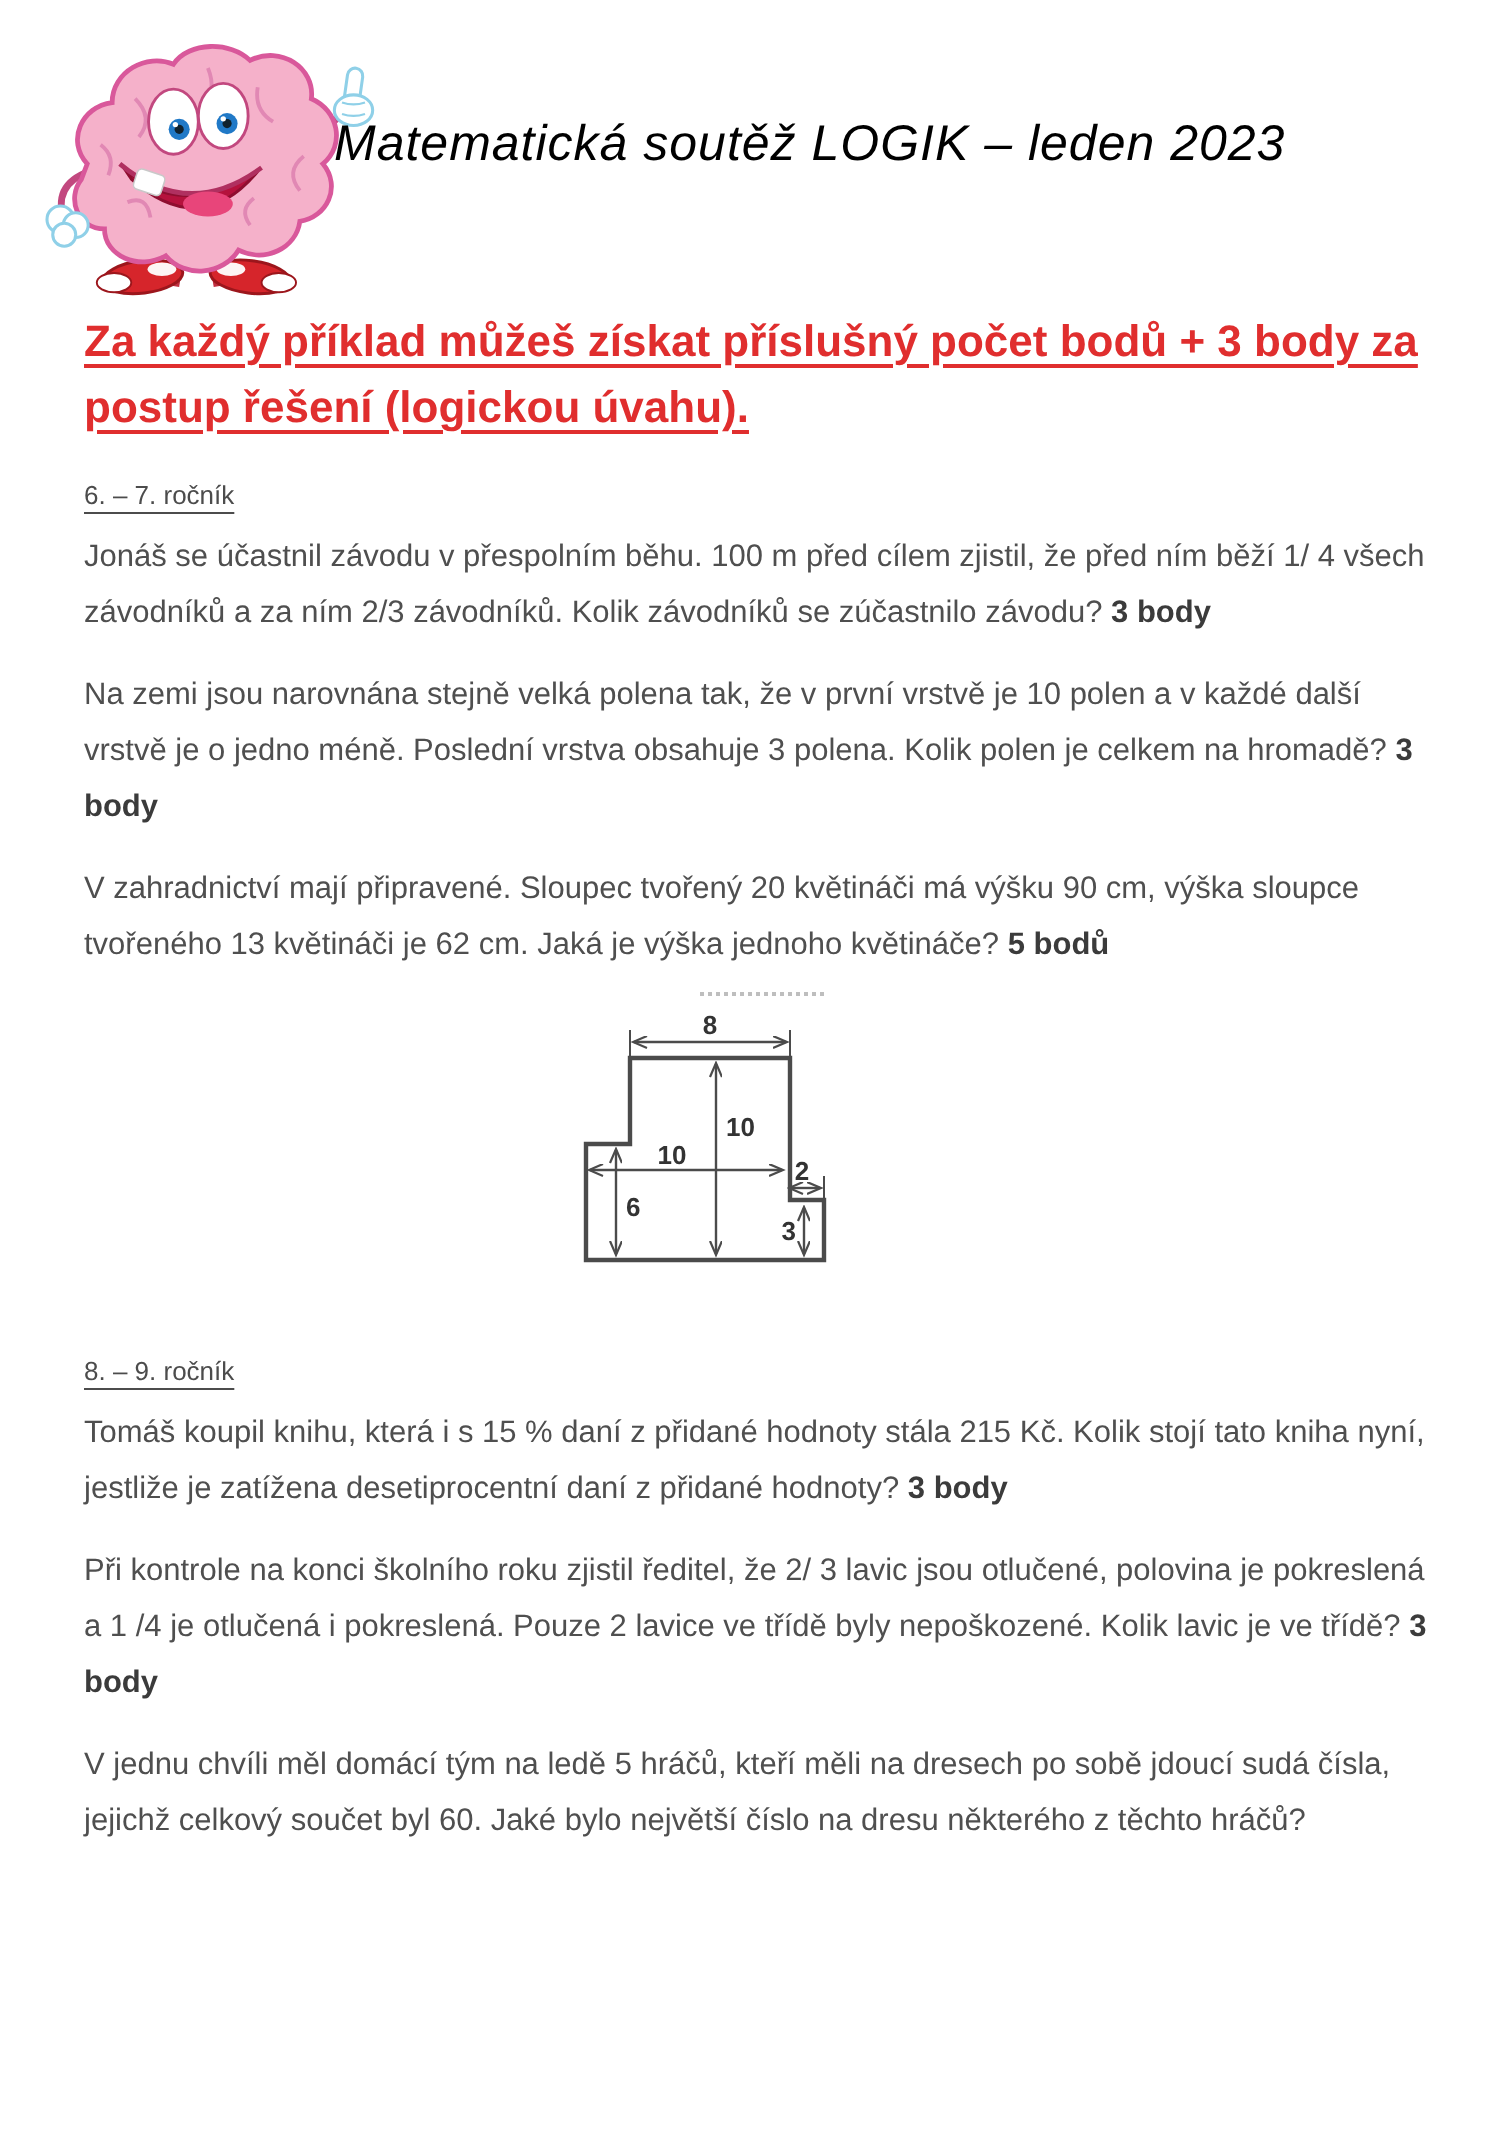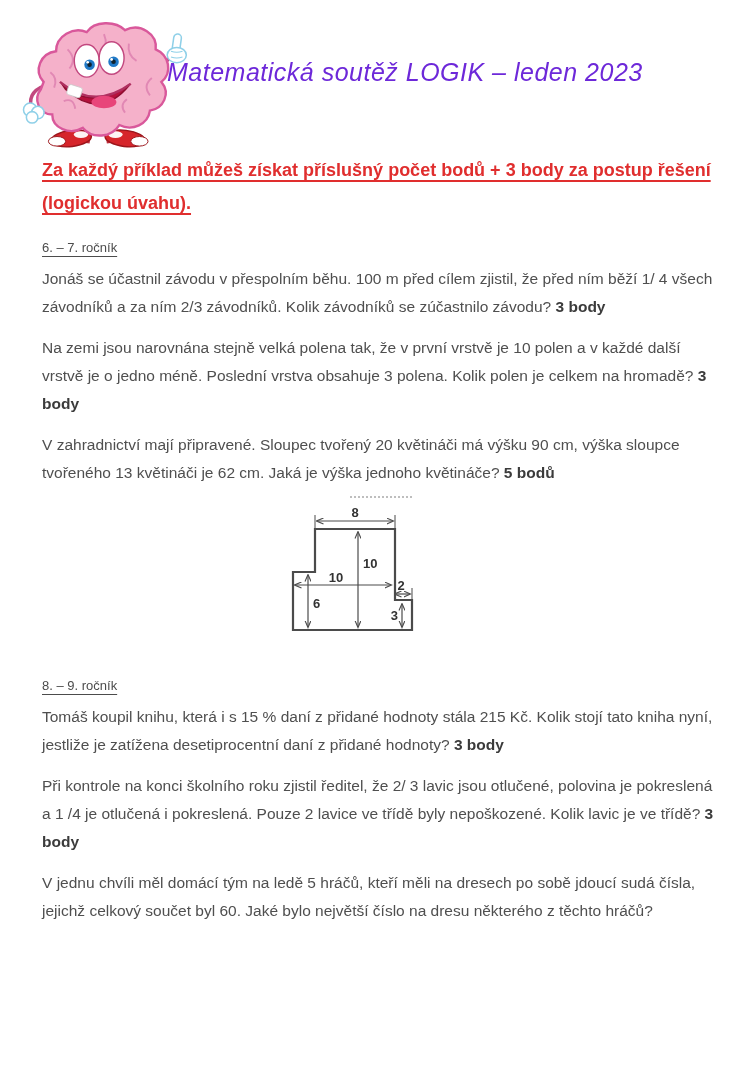--- a/index.html
+++ b/index.html
@@ -6,28 +6,28 @@
   body{
     width:751px;height:1065px;background:#ffffff;overflow:hidden;
     font-family:"Liberation Sans",sans-serif;color:#4a4a4a;position:relative;
   }
   .page{position:relative;width:751px;height:1065px;background:#fff;}
   
   .header{position:relative;height:146px;}
   .mascot{position:absolute;left:12px;top:12px;width:182px;height:136px;}
   .doc-title{
     position:absolute;left:167px;top:58px;margin:0;
-    font-size:25px;font-style:italic;font-weight:500;color:#6d28d9;
+    font-size:25px;font-style:italic;font-weight:500;color:#000000;
     letter-spacing:0.5px;white-space:nowrap;
   }
   
   .content{margin:0 38px 0 42px;width:672px;}
   .notice{
     margin:8px 0 14px 0;
-    font-size:18px;font-weight:bold;color:#e02e2e;
+    font-size:22px;font-weight:bold;color:#e02e2e;
     line-height:33px;
     text-decoration:underline;text-decoration-thickness:1.5px;text-underline-offset:4px;
   }
   .section-heading{
     margin:20px 0 10px 0;font-size:13px;font-weight:400;color:#4c4c4c;
     text-decoration:underline;text-underline-offset:4px;
   }
   .prob{
     margin:0 0 13px 0;font-size:15.5px;line-height:28px;color:#4f4f4f;
   }

